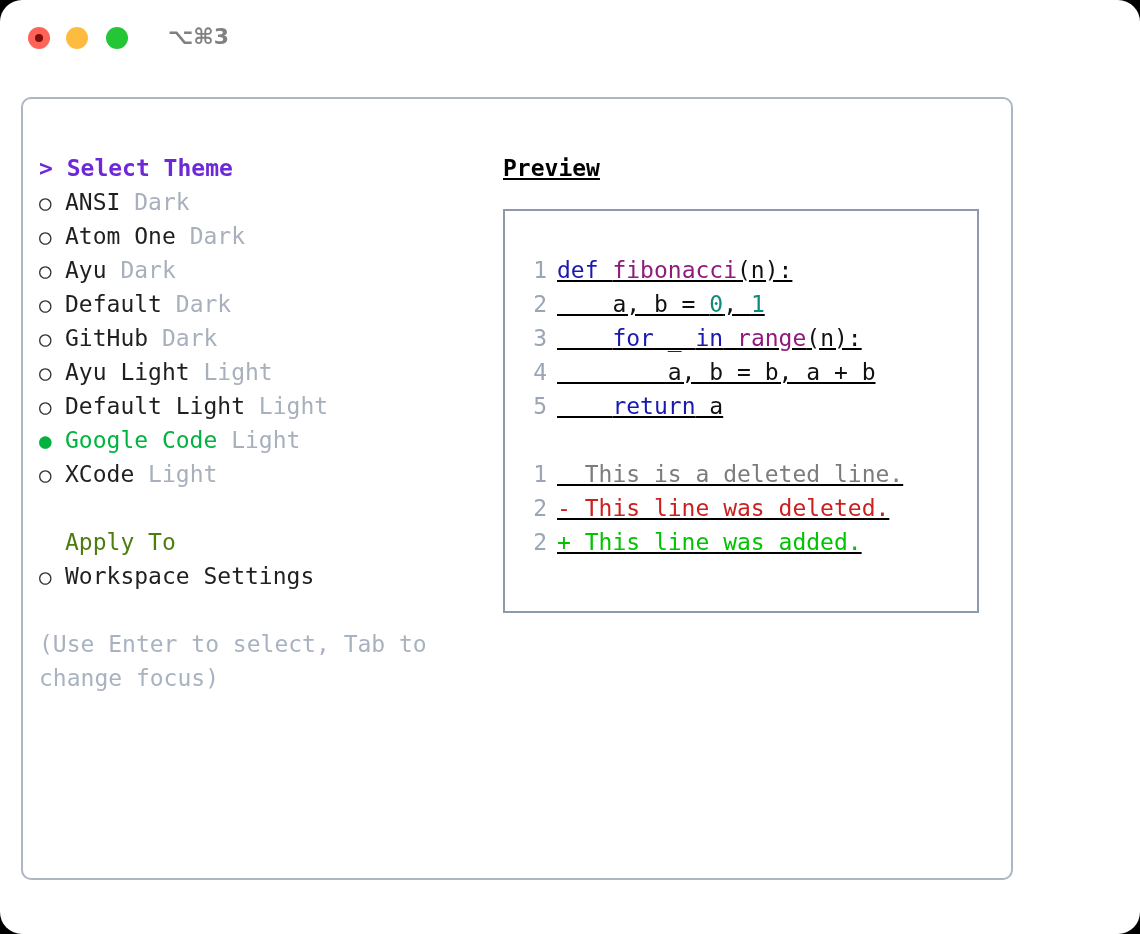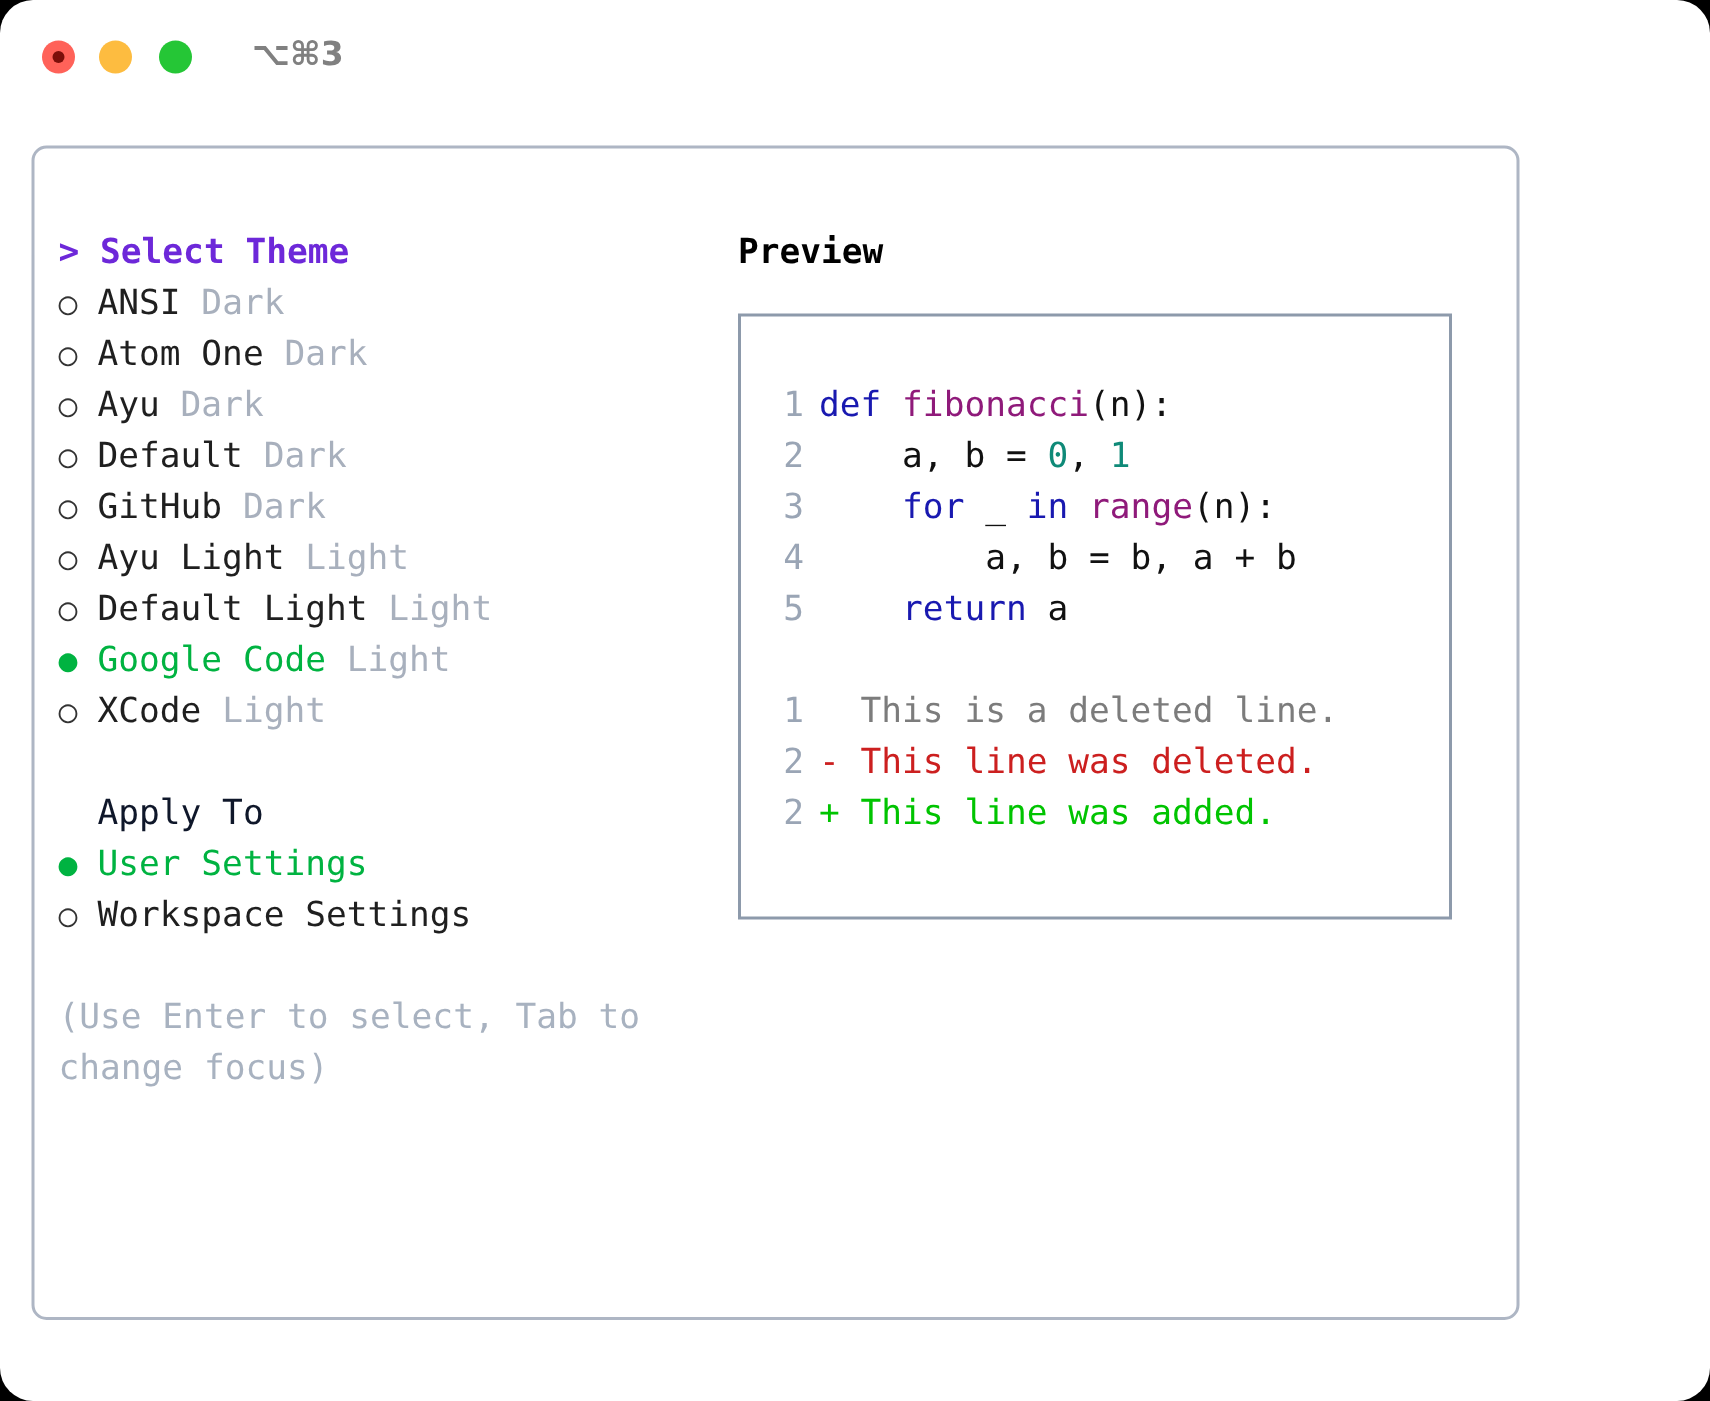--- a/index.html
+++ b/index.html
@@ -100,39 +100,40 @@
   }
   .marker.off { color: #333333; }
   .marker.on  { color: #00b341; }
   .name { color: #1f1f1f; }
   .name.sel { color: #00b341; }
   .variant { color: #a8b0bd; }
 
   #apply-head {
     margin-top: 34px;
     padding-left: 26px;
-    color: #0f172a;
+    color: #4d7c0f;
     font-weight: normal;
   }
 
   #hint {
     margin-top: 34px;
     font-size: 23px;
     line-height: 34px;
     color: #a8b2c0;
     width: 400px;
     white-space: pre-wrap;
   }
 
   
   #right-col {
     position: absolute;
-    left: 469px;
+    left: 480px;
     top: 52px;
     width: 480px;
+    text-decoration: underline;
   }
   #preview-title {
     font-size: 23px;
     font-weight: bold;
     color: #000000;
     height: 34px;
     line-height: 34px;
   }
   #preview-box {
     margin-top: 24px;
@@ -191,21 +192,20 @@
           <div class="row"><span class="marker off">○</span><span class="name">GitHub</span><span class="variant"> Dark</span></div>
           <div class="row"><span class="marker off">○</span><span class="name">Ayu Light</span><span class="variant"> Light</span></div>
           <div class="row"><span class="marker off">○</span><span class="name">Default Light</span><span class="variant"> Light</span></div>
           <div class="row"><span class="marker on">●</span><span class="name sel">Google Code</span><span class="variant"> Light</span></div>
           <div class="row"><span class="marker off">○</span><span class="name">XCode</span><span class="variant"> Light</span></div>
         </div>
 
       <div class="row" id="apply-head">Apply To</div>
 
       <div id="apply-list">
-          <div class="row"><span class="marker on">●</span><span class="name sel">User Settings</span></div>
           <div class="row"><span class="marker off">○</span><span class="name">Workspace Settings</span></div>
         </div>
 
       <div id="hint">(Use Enter to select, Tab to change focus)</div>
     </div>
 
     <div id="right-col">
       <div id="preview-title">Preview</div>
 
       <div id="preview-box">

